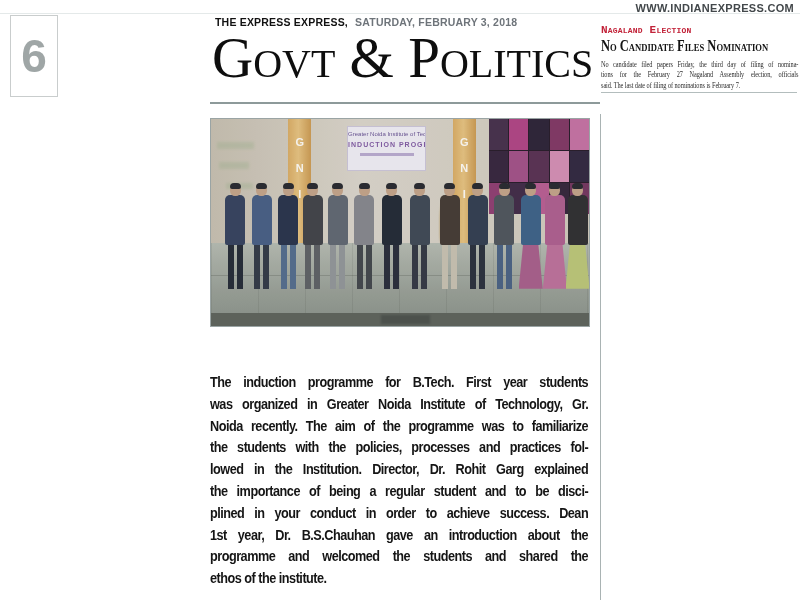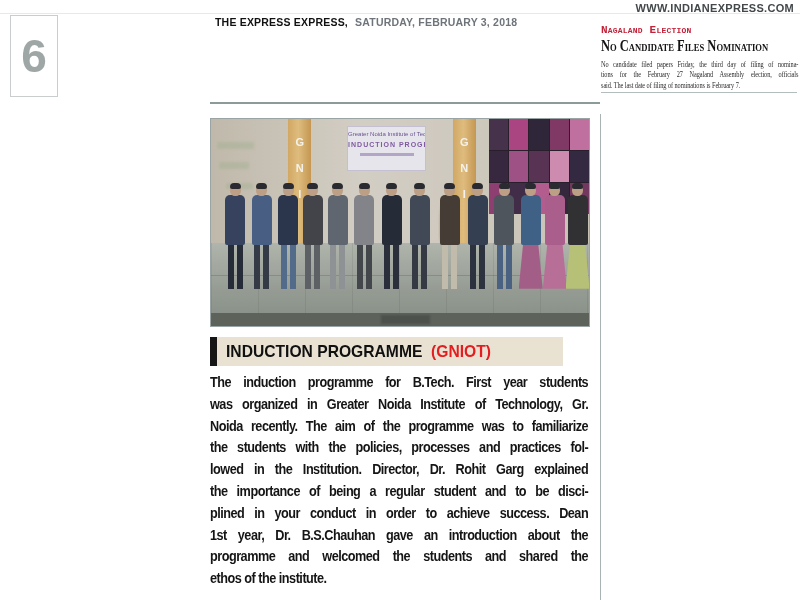--- a/index.html
+++ b/index.html
@@ -113,20 +113,21 @@
 
   <div class="pagenum-box">
     <span>6</span>
   </div>
 
   <div class="masthead">
     <span class="mh-bold">THE EXPRESS EXPRESS,</span>
     <span class="mh-date">SATURDAY, FEBRUARY 3, 2018</span>
   </div>
 
+  <h1 class="section-title">Govt &amp; Politics</h1>
   <div class="header-rule"></div>
 
   <div class="brief">
     <div class="kicker">Nagaland Election</div>
     <div class="brief-headline">No Candidate Files Nomination</div>
     <div class="brief-body" id="brief-body">
         <div class="brief-line">No candidate filed papers Friday, the third day of filing of nomina-</div>
         <div class="brief-line">tions for the February 27 Nagaland Assembly election, officials</div>
         <div class="brief-line">said. The last date of filing of nominations is February 7.</div>
       </div>
@@ -248,27 +249,20 @@
           </div>
           <div class="person dress" style="left: 93.8%; --c: #2b2b2e; --p: #b9c763;">
             <i class="p-head"></i>
             <i class="p-torso"></i>
             <i class="p-legs"></i>
           </div>
         </div>
     </div>
   </figure>
 
-  <div class="headline-bar">
-    <span class="notch"></span>
-    <span class="hl-wrap">
-      <span class="hl-text">INDUCTION PROGRAMME</span>
-      <span class="hl-accent">(GNIOT)</span>
-    </span>
-  </div>
 
   <div class="article-body" id="article-body">
       <div class="body-line">The induction programme for B.Tech. First year students</div>
       <div class="body-line">was organized in Greater Noida Institute of Technology, Gr.</div>
       <div class="body-line">Noida recently. The aim of the programme was to familiarize</div>
       <div class="body-line">the students with the policies, processes and practices fol-</div>
       <div class="body-line">lowed in the Institution. Director, Dr. Rohit Garg explained</div>
       <div class="body-line">the importance of being a regular student and to be disci-</div>
       <div class="body-line">plined in your conduct in order to achieve success. Dean</div>
       <div class="body-line">1st year, Dr. B.S.Chauhan gave an introduction about the</div>

